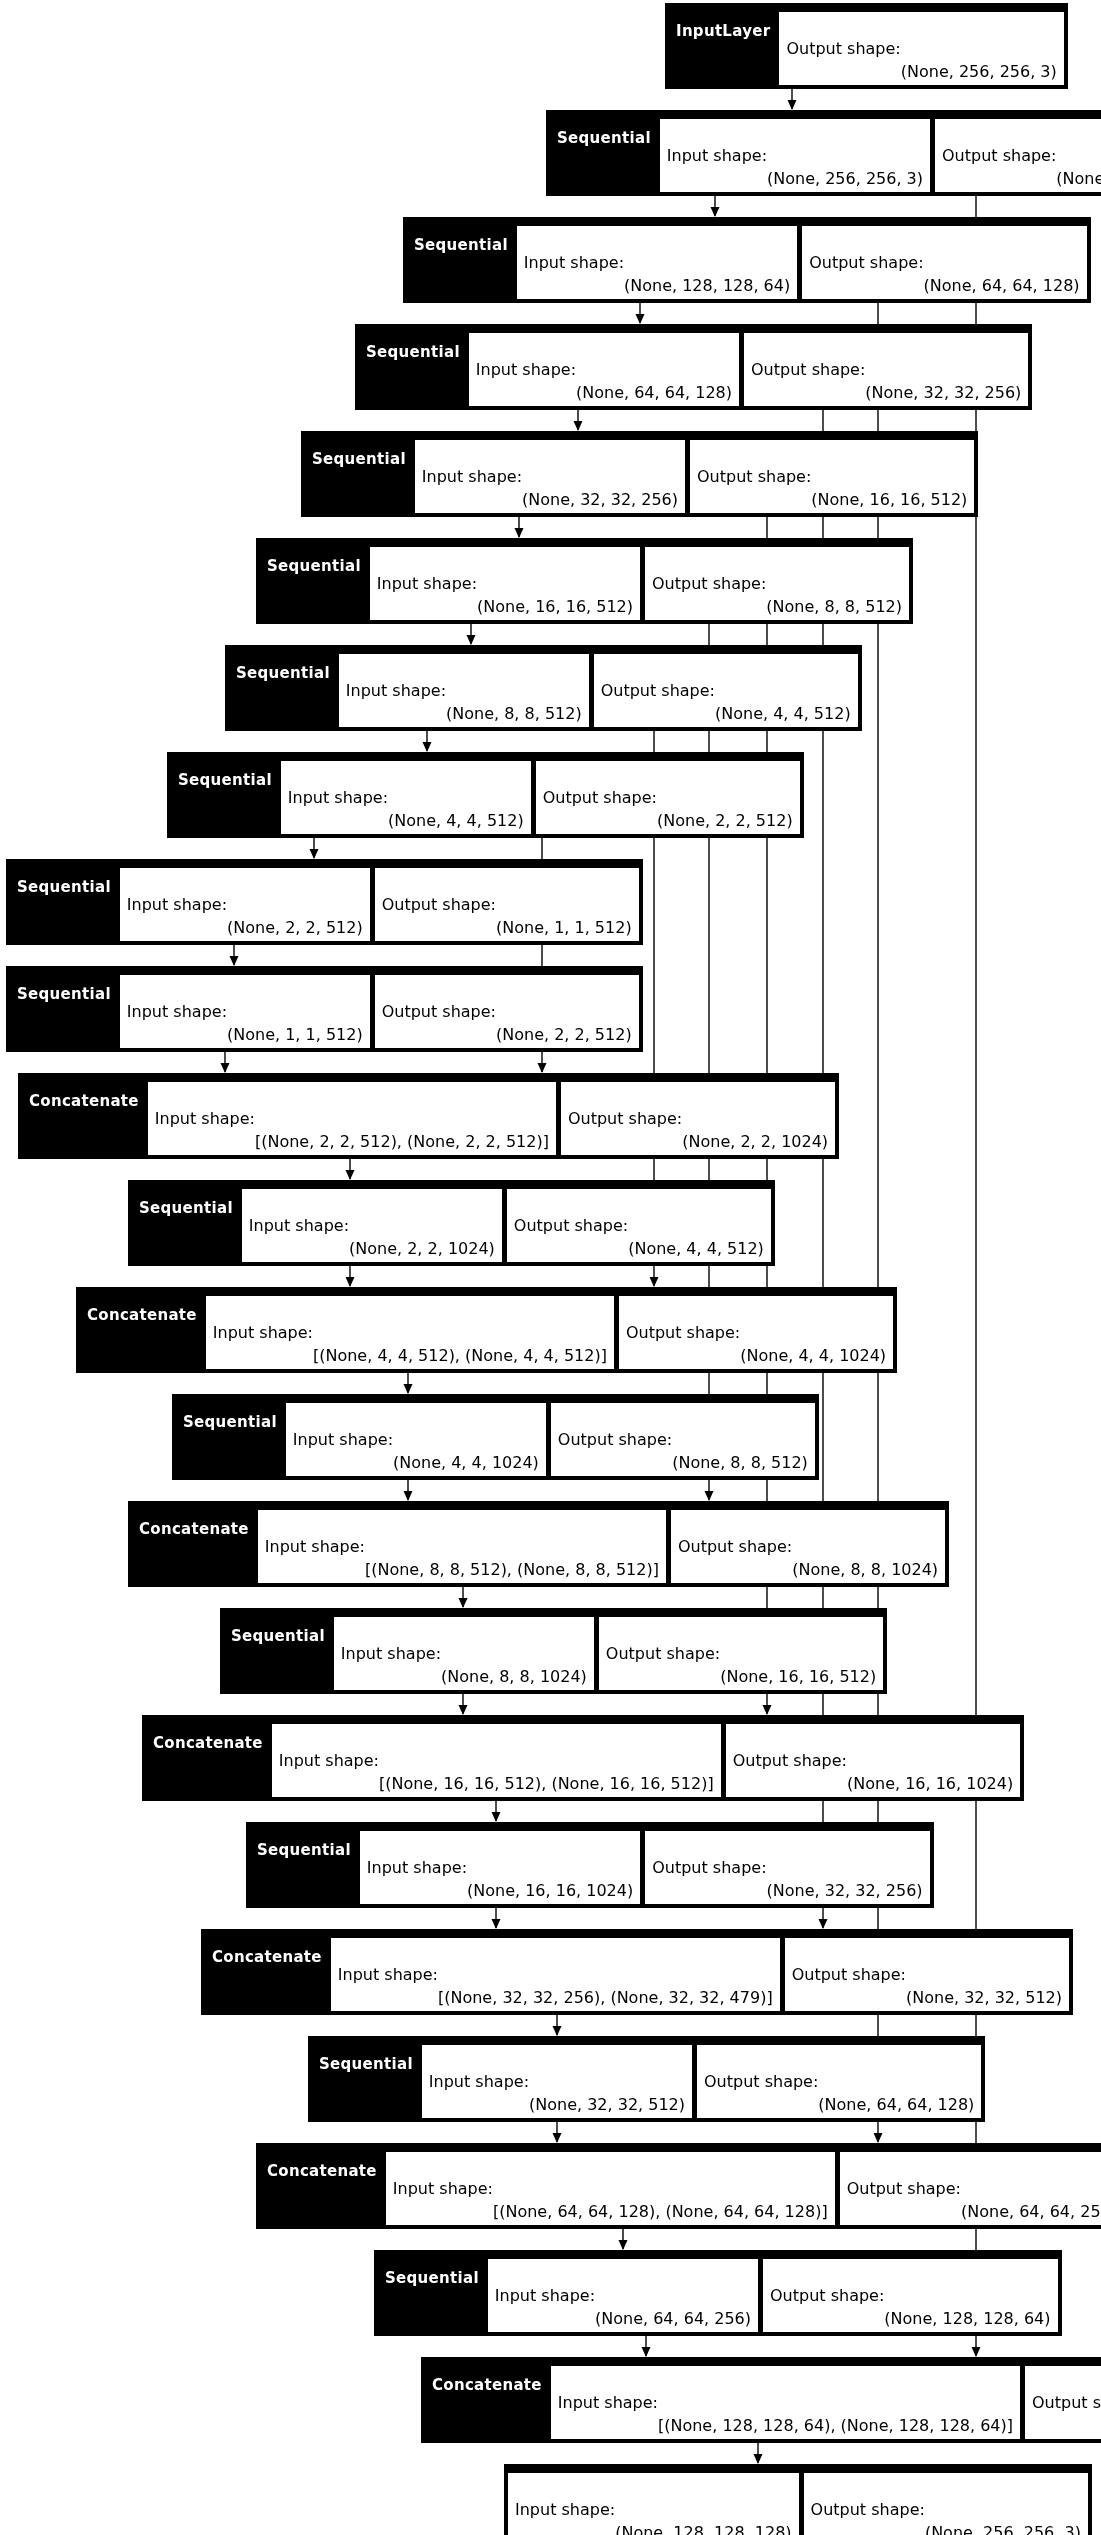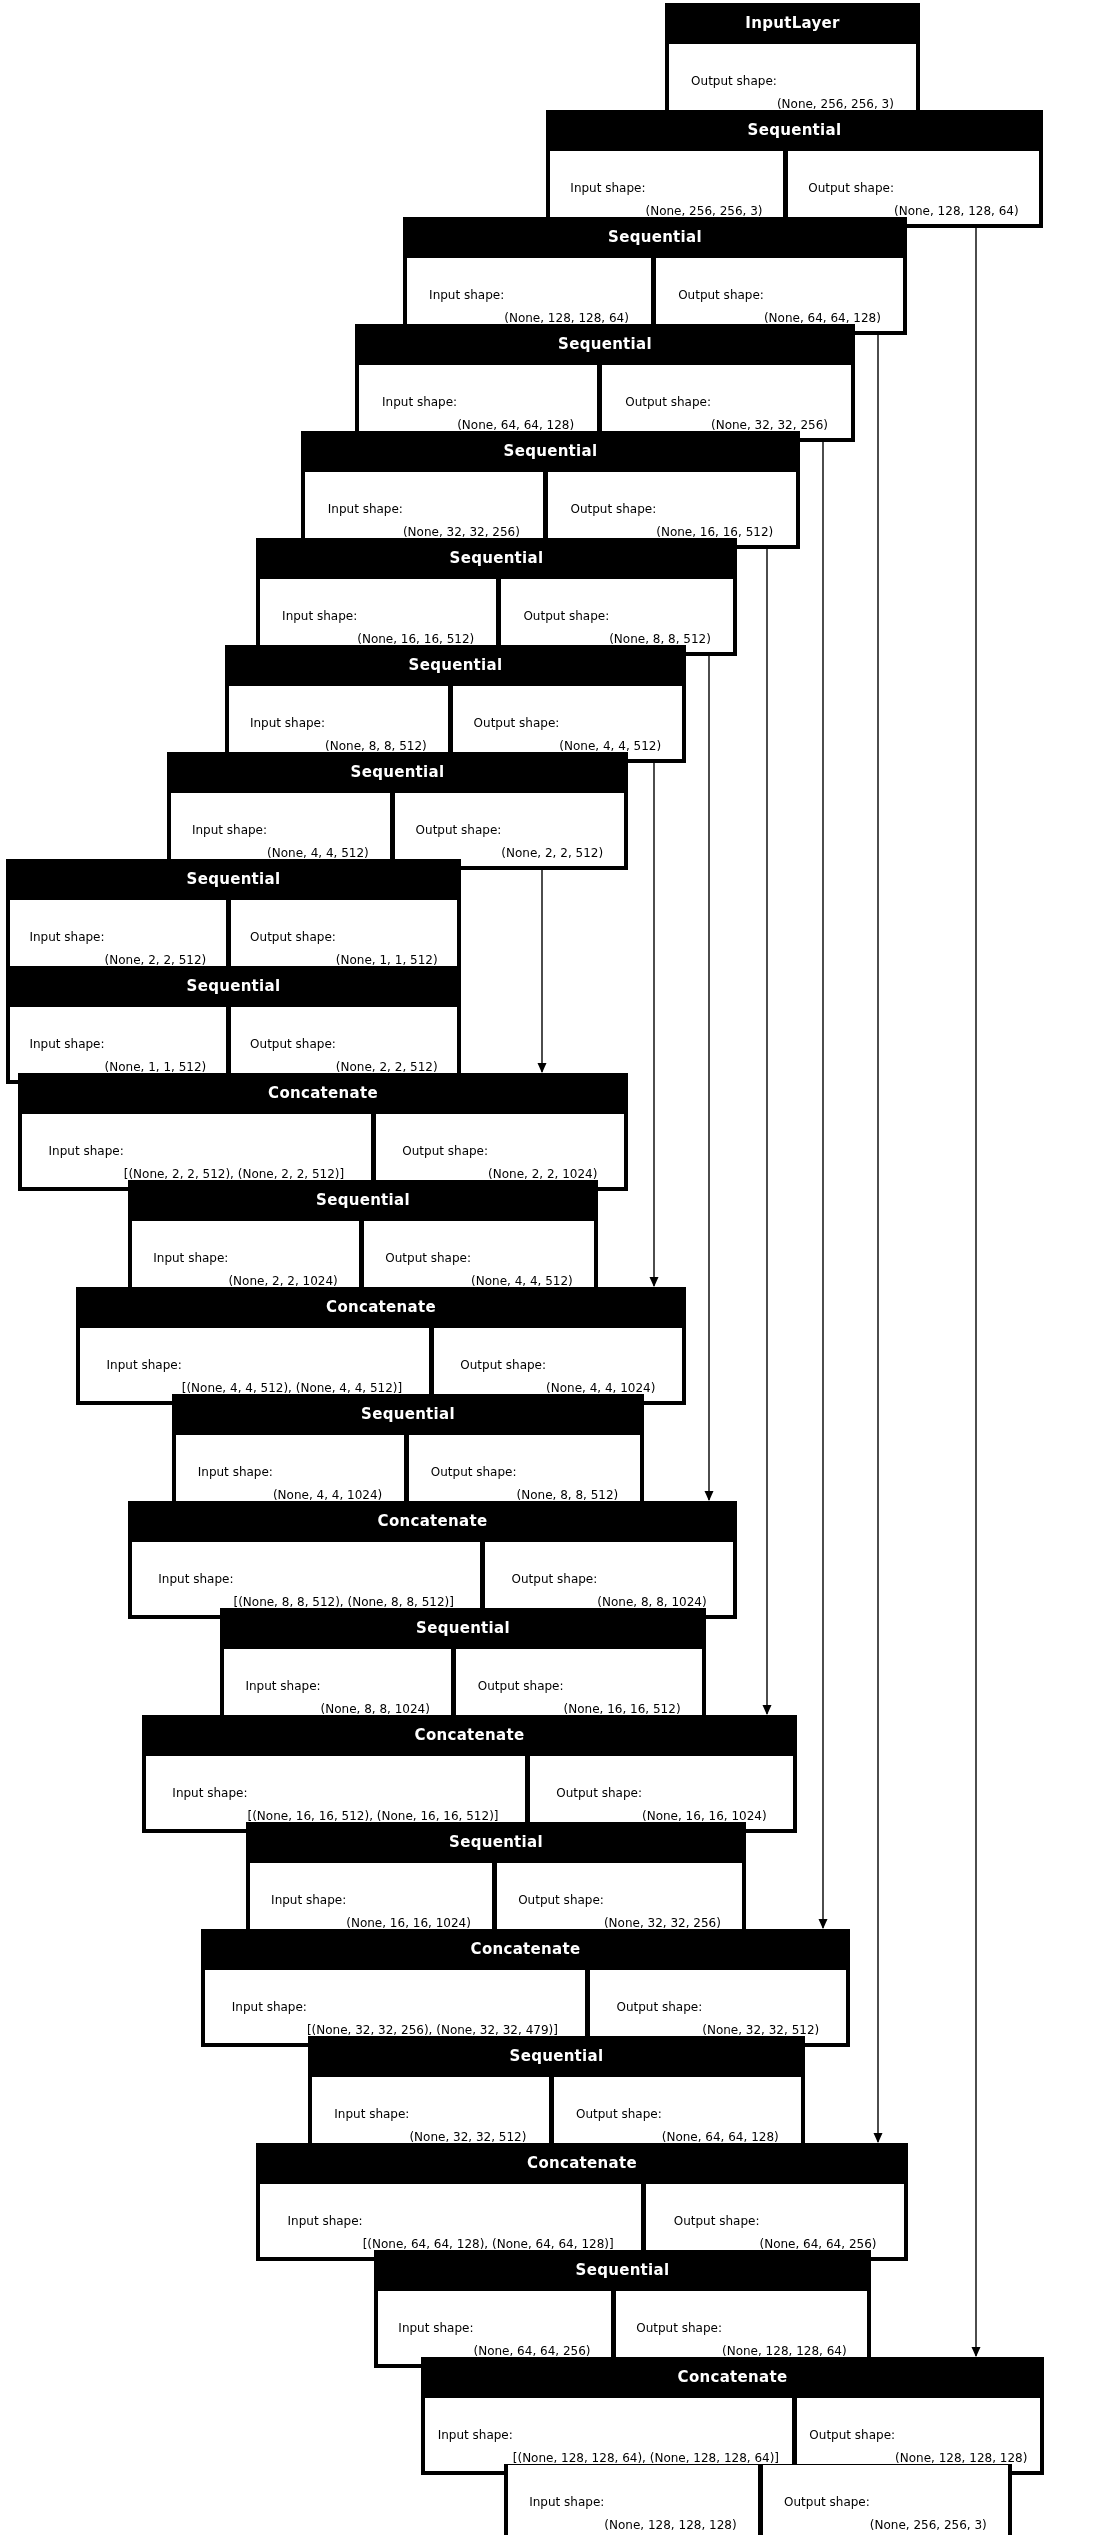--- a/index.html
+++ b/index.html
@@ -18,44 +18,44 @@
   #edge-layer {
     position: absolute;
     left: 0; top: 0;
     width: 1101px;
     height: 2535px;
   }
   .node {
     position: absolute;
     background: #000000;
     box-sizing: border-box;
-    padding: 0 3px 3px 3px;
+    padding: 8px 3px 3px 3px;
     display: flex;
-    flex-direction: column;
+    flex-direction: row;
   }
   .node-title {
     color: #ffffff;
     font-weight: bold;
     font-size: 15px;
     letter-spacing: 0.3px;
     text-align: center;
     height: 40px;
     line-height: 40px;
     white-space: nowrap;
     padding: 0 8px;
   }
   .node-body {
     display: flex;
     gap: 3px;
   }
   .cell {
     background: #ffffff;
     border: 1px solid #000000;
     color: #000000;
-    font-size: 12px;
+    font-size: 16px;
     line-height: 18px;
     padding: 4px 7px;
     white-space: nowrap;
     flex: 1 1 auto;
     display: flex;
     justify-content: center;
     align-items: center;
   }
   .shape-value {
     font-weight: normal;

